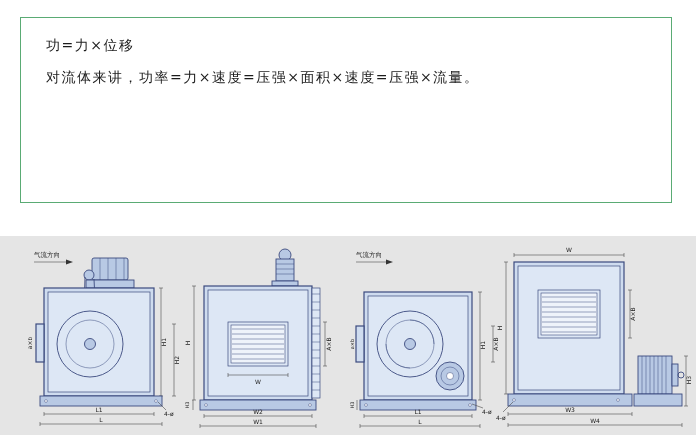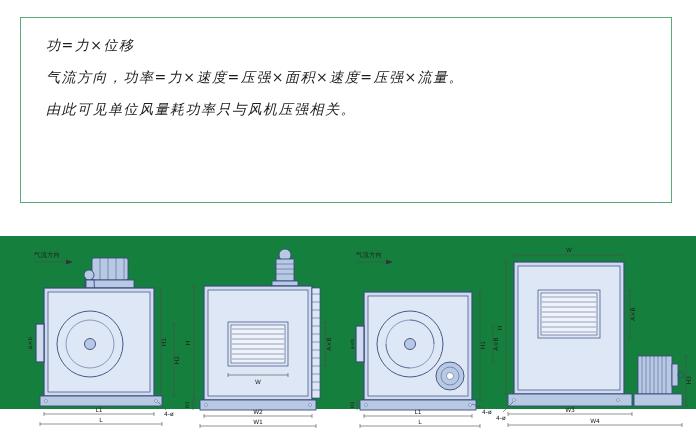--- a/index.html
+++ b/index.html
@@ -12,27 +12,27 @@
 
   
   .formula-box {
     position:absolute; left:20px; top:17px; width:652px; height:186px;
     box-sizing:border-box; background:#ffffff;
     border:1px solid #5aab74;
     padding:17px 25px 0 25px;
   }
   .formula-box p {
     margin:0 0 12px 0; font-size:14px; line-height:20px;
-    color:#1c1c1c; letter-spacing:1.5px; white-space:nowrap;font-style:italic;
+    color:#1c1c1c; letter-spacing:1.5px; white-space:nowrap;
   }
 
   
   .diagram-area {
-    position:absolute; left:0; top:236px; width:696px; height:173px;
-    background:#15803d;
+    position:absolute; left:0; top:236px; width:696px; height:199px;
+    background:#e5e5e5;
   }
   .diag { position:absolute; }
 
   
   svg .lbl  { font-family:"DejaVu Sans",sans-serif; font-size:6.5px; fill:#222; }
   svg .lbl6 { font-size:6px; }
   svg .lbl5 { font-size:5px; }
   svg .dim  { stroke:#4a4a4a; stroke-width:0.6; fill:none; }
   svg .draw { stroke:#3b4a7e; stroke-width:0.9; fill:none; }
   svg .thin { stroke:#3b4a7e; stroke-width:0.5; fill:none; }
@@ -43,22 +43,21 @@
   svg .hole { fill:#ffffff; stroke:#3b4a7e; stroke-width:0.5; }
   svg .head { fill:#333333; stroke:none; }
 </style>
 </head>
 <body>
 
 <div class="page">
 
   <div class="formula-box">
     <p>功=力×位移</p>
-    <p>气流方向，功率=力×速度=压强×面积×速度=压强×流量。</p>
-    <p>由此可见单位风量耗功率只与风机压强相关。</p>
+    <p>对流体来讲，功率=力×速度=压强×面积×速度=压强×流量。</p>
   </div>
 
   <div class="diagram-area">
 
     <svg class="diag" style="left:28px; top:8px;" width="158" height="188" viewBox="0 0 158 188">
       <g>
         <text class="lbl" x="6" y="13">气流方向</text>
         <line class="dim" x1="6" y1="18" x2="38" y2="18"></line>
         <polygon class="head" points="38,15.5 45,18 38,20.5"></polygon>
       </g>

